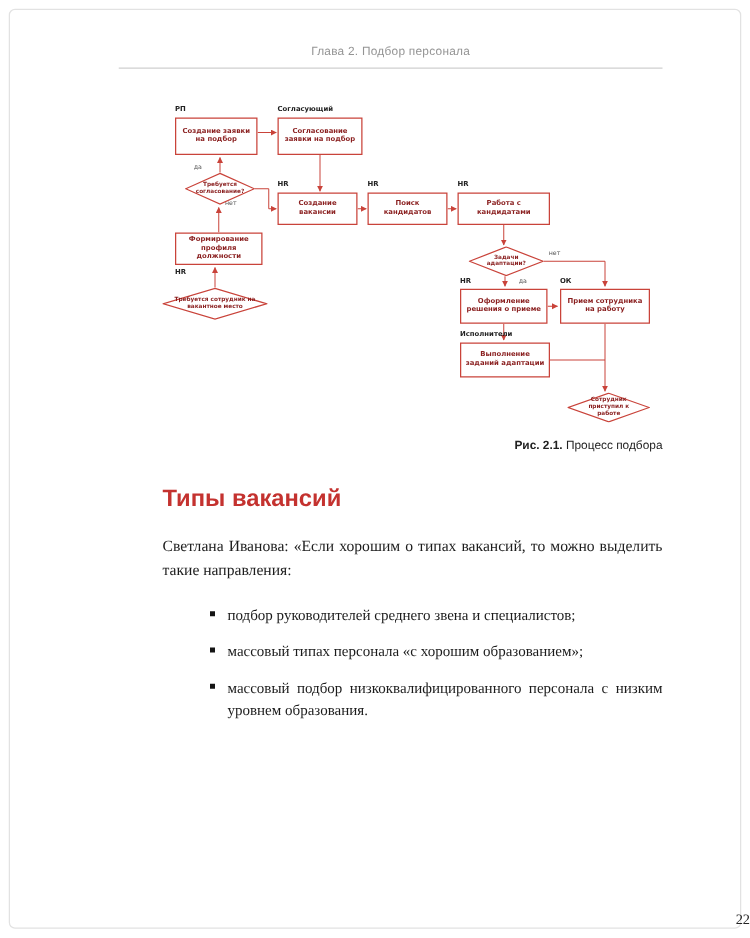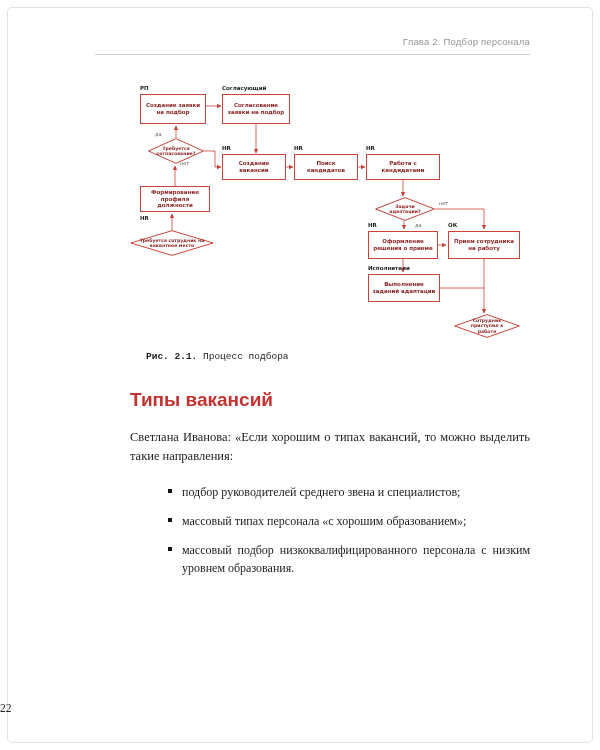--- a/index.html
+++ b/index.html
@@ -1,46 +1,46 @@
 <!DOCTYPE html>
 <html><head>
 <meta charset="utf-8">
 <style>
   *{margin:0;padding:0;box-sizing:border-box}
   html,body{width:600px;height:750px}
   body{background:#fff;font-family:"Liberation Serif",serif;color:#1c1c1c;position:relative;overflow:hidden}
   .frame{position:absolute;inset:7px;border:1px solid #e2e2e2;border-radius:5px;pointer-events:none}
-  .chapter{position:absolute;top:36px;left:95px;right:70px;text-align:right;
+  .chapter{position:absolute;top:36px;left:95px;right:70px;text-align:center;
            font-family:"Liberation Sans",sans-serif;font-size:9.5px;color:#949494;letter-spacing:.2px}
   .rule{position:absolute;top:54px;left:95px;right:70px;border-bottom:1px solid #d0d0d0}
 
   
   .flow{position:absolute;top:76px;left:95px;width:440px;height:275px;font-family:"DejaVu Sans",sans-serif}
   .flow svg.connectors{position:absolute;inset:0;width:100%;height:100%}
   .fc-box{position:absolute;border:1px solid #c9433a;background:#fff;color:#8a1f1f;
           font-size:5.5px;font-weight:bold;line-height:1.25;display:flex;align-items:center;
           justify-content:center;text-align:center;padding:1px 3px}
   .fc-d{position:absolute}
   .fc-d svg{position:absolute;inset:0;width:100%;height:100%}
   .fc-d .dtext{position:absolute;inset:0;display:flex;align-items:center;justify-content:center;
                text-align:center;font-size:4.6px;font-weight:bold;color:#8a1f1f;line-height:1.2;padding:0 8px}
   .fc-lane{position:absolute;font-size:5.5px;font-weight:bold;color:#222}
   .fc-cond{position:absolute;font-size:5px;color:#555}
 
   
-  .caption{position:absolute;top:351px;left:146px;right:70px;text-align:left;
-           font-family:Liberation Mono, monospace;font-size:9.5px;color:#222}
+  .caption{position:absolute;top:351px;left:112px;right:70px;text-align:right;
+           font-family:Liberation Sans, sans-serif;font-size:9.5px;color:#222}
   .title{position:absolute;top:389px;left:130px;font-family:"Liberation Sans",sans-serif;
          font-size:19px;font-weight:bold;color:#c4322f}
   .intro{position:absolute;top:428px;left:130px;width:400px;font-size:12.5px;line-height:1.55;text-align:justify}
   .bullets{position:absolute;top:483px;left:168px;width:362px;list-style:none}
   .bullets li{display:flex;margin-bottom:11px;font-size:12px;line-height:1.5}
   .marker{flex:0 0 4px;width:4px;height:4px;background:#141414;margin:6px 10px 0 0}
   .btext{flex:1;text-align:justify}
-  .pagenum{position:absolute;bottom:36px;left:0;right:0;text-align:left;font-size:11.5px;color:#222}
+  .pagenum{position:absolute;bottom:8px;left:0;right:0;text-align:right;font-size:11.5px;color:#222}
 </style>
 </head>
 <body>
 
 <div class="frame"></div>
 
 <div class="chapter">Глава 2. Подбор персонала</div>
 <div class="rule"></div>
 
 <div class="flow">

